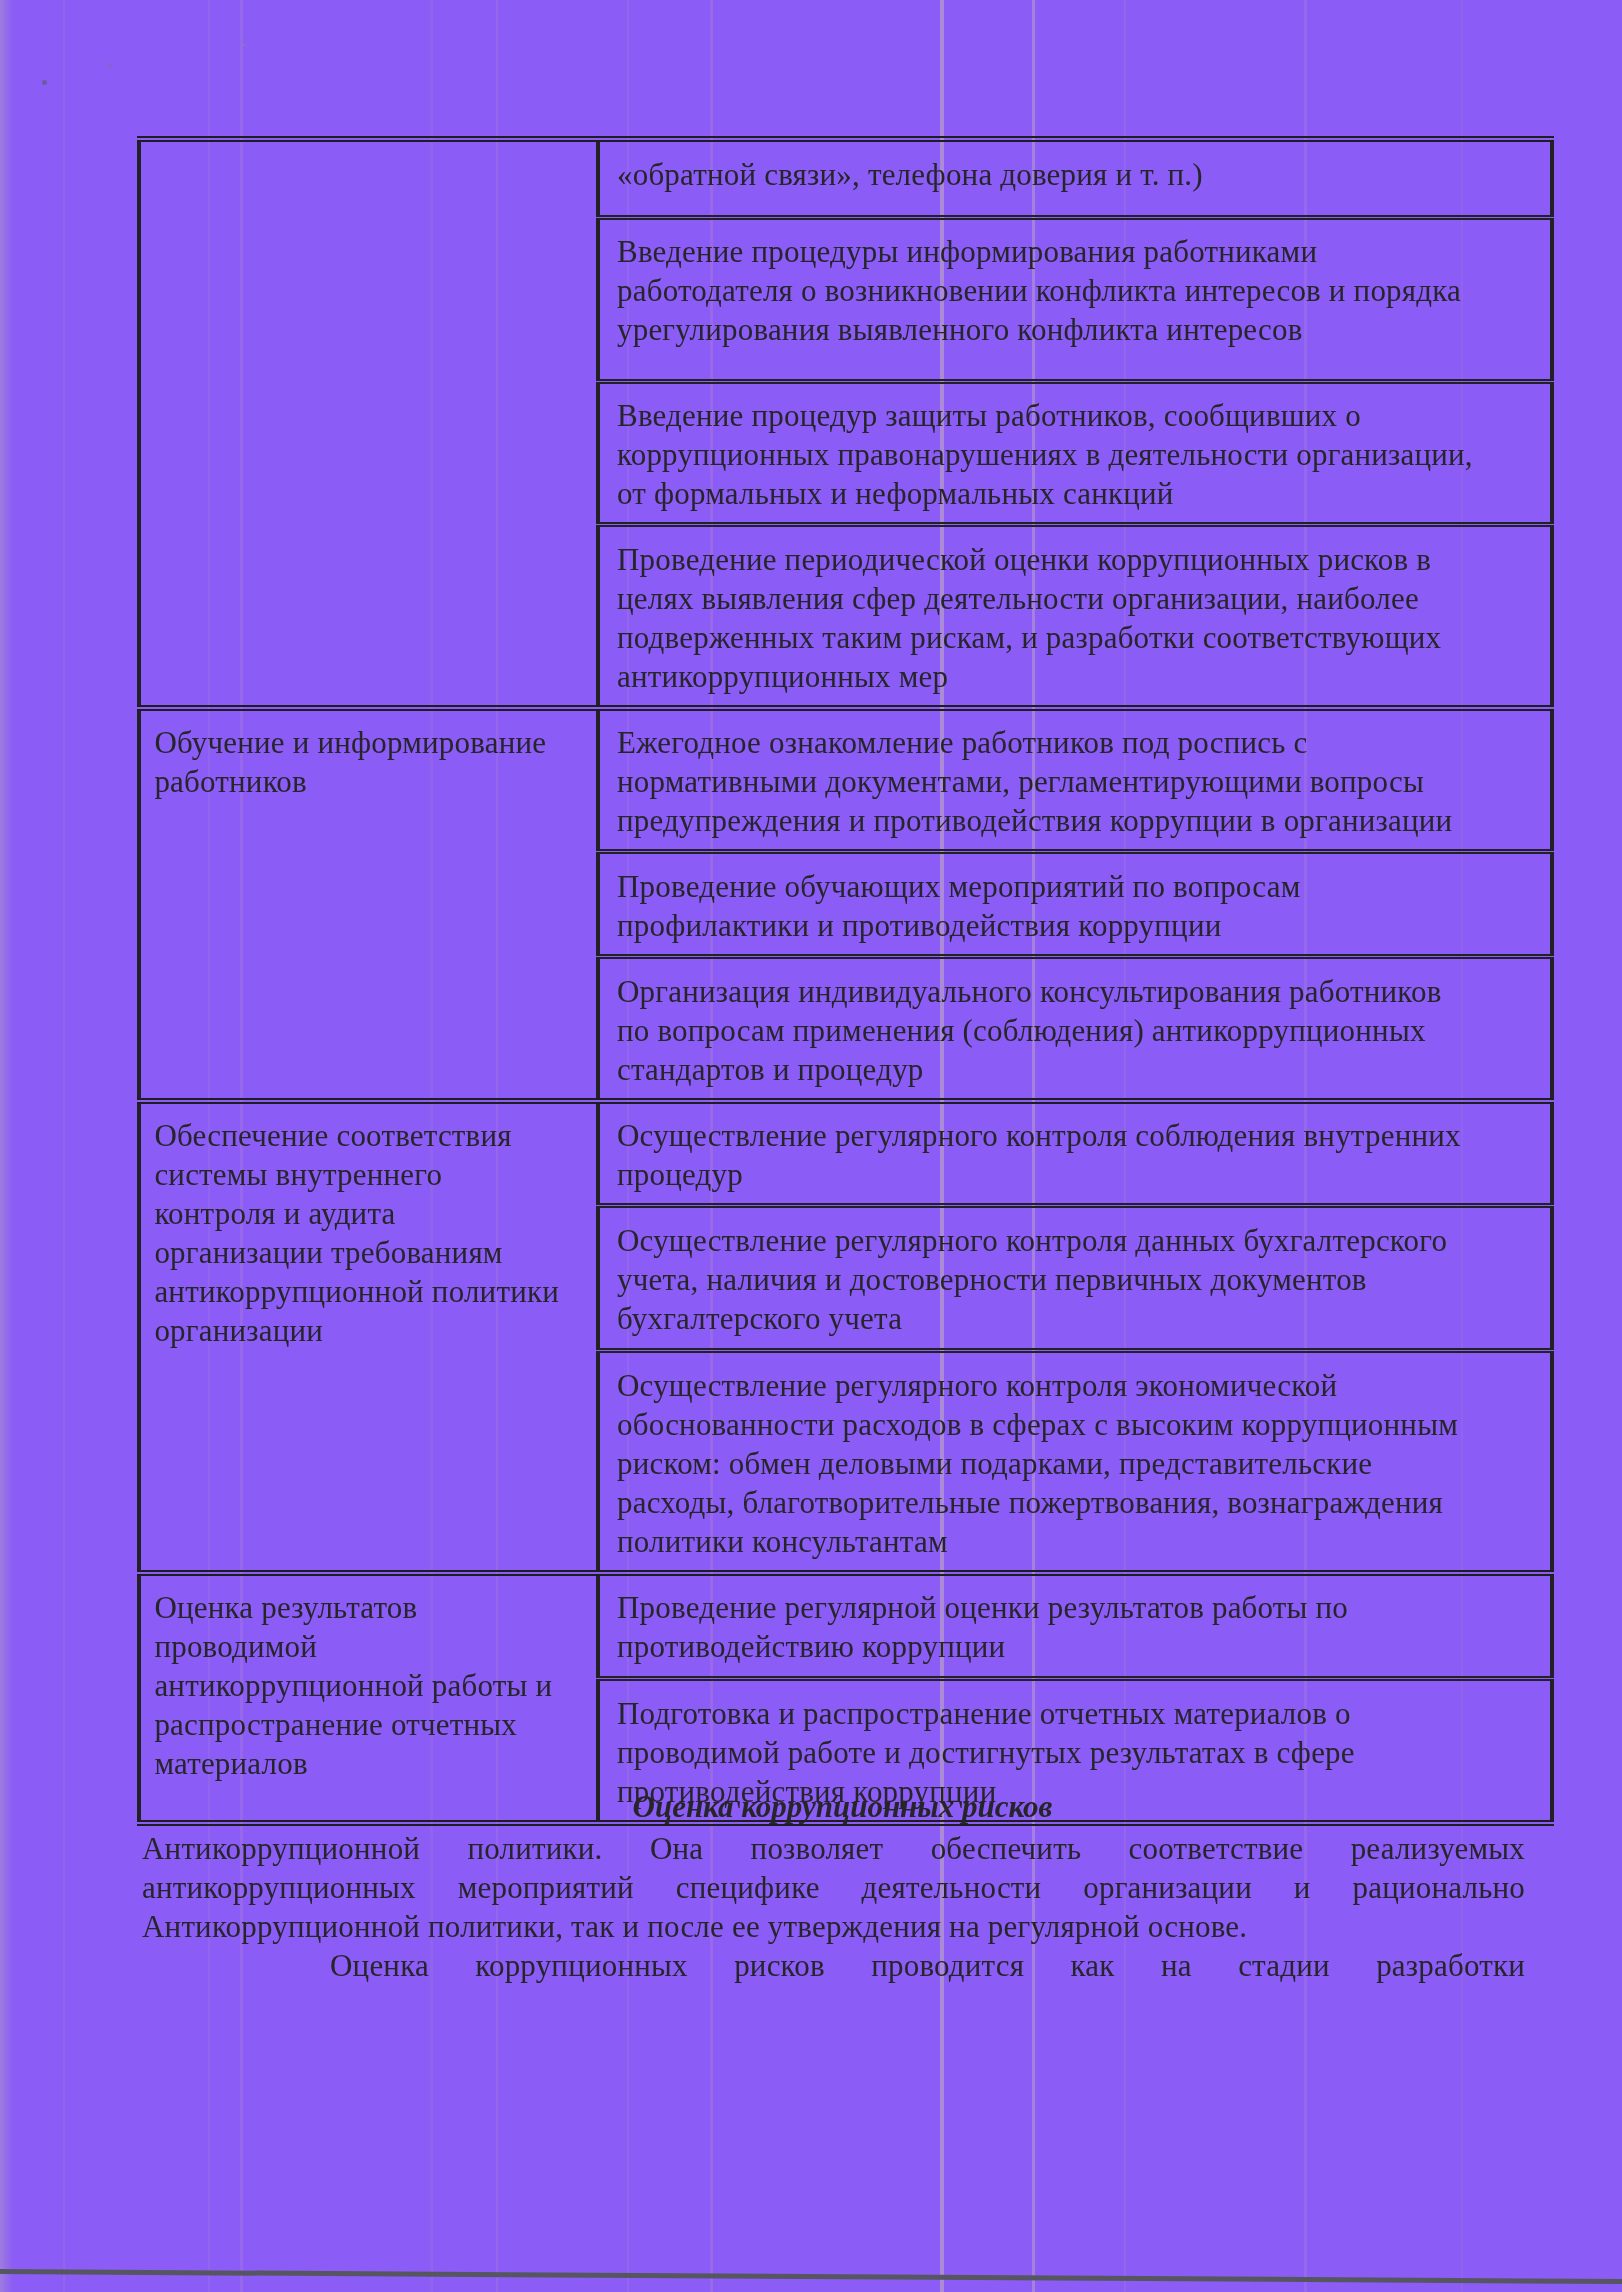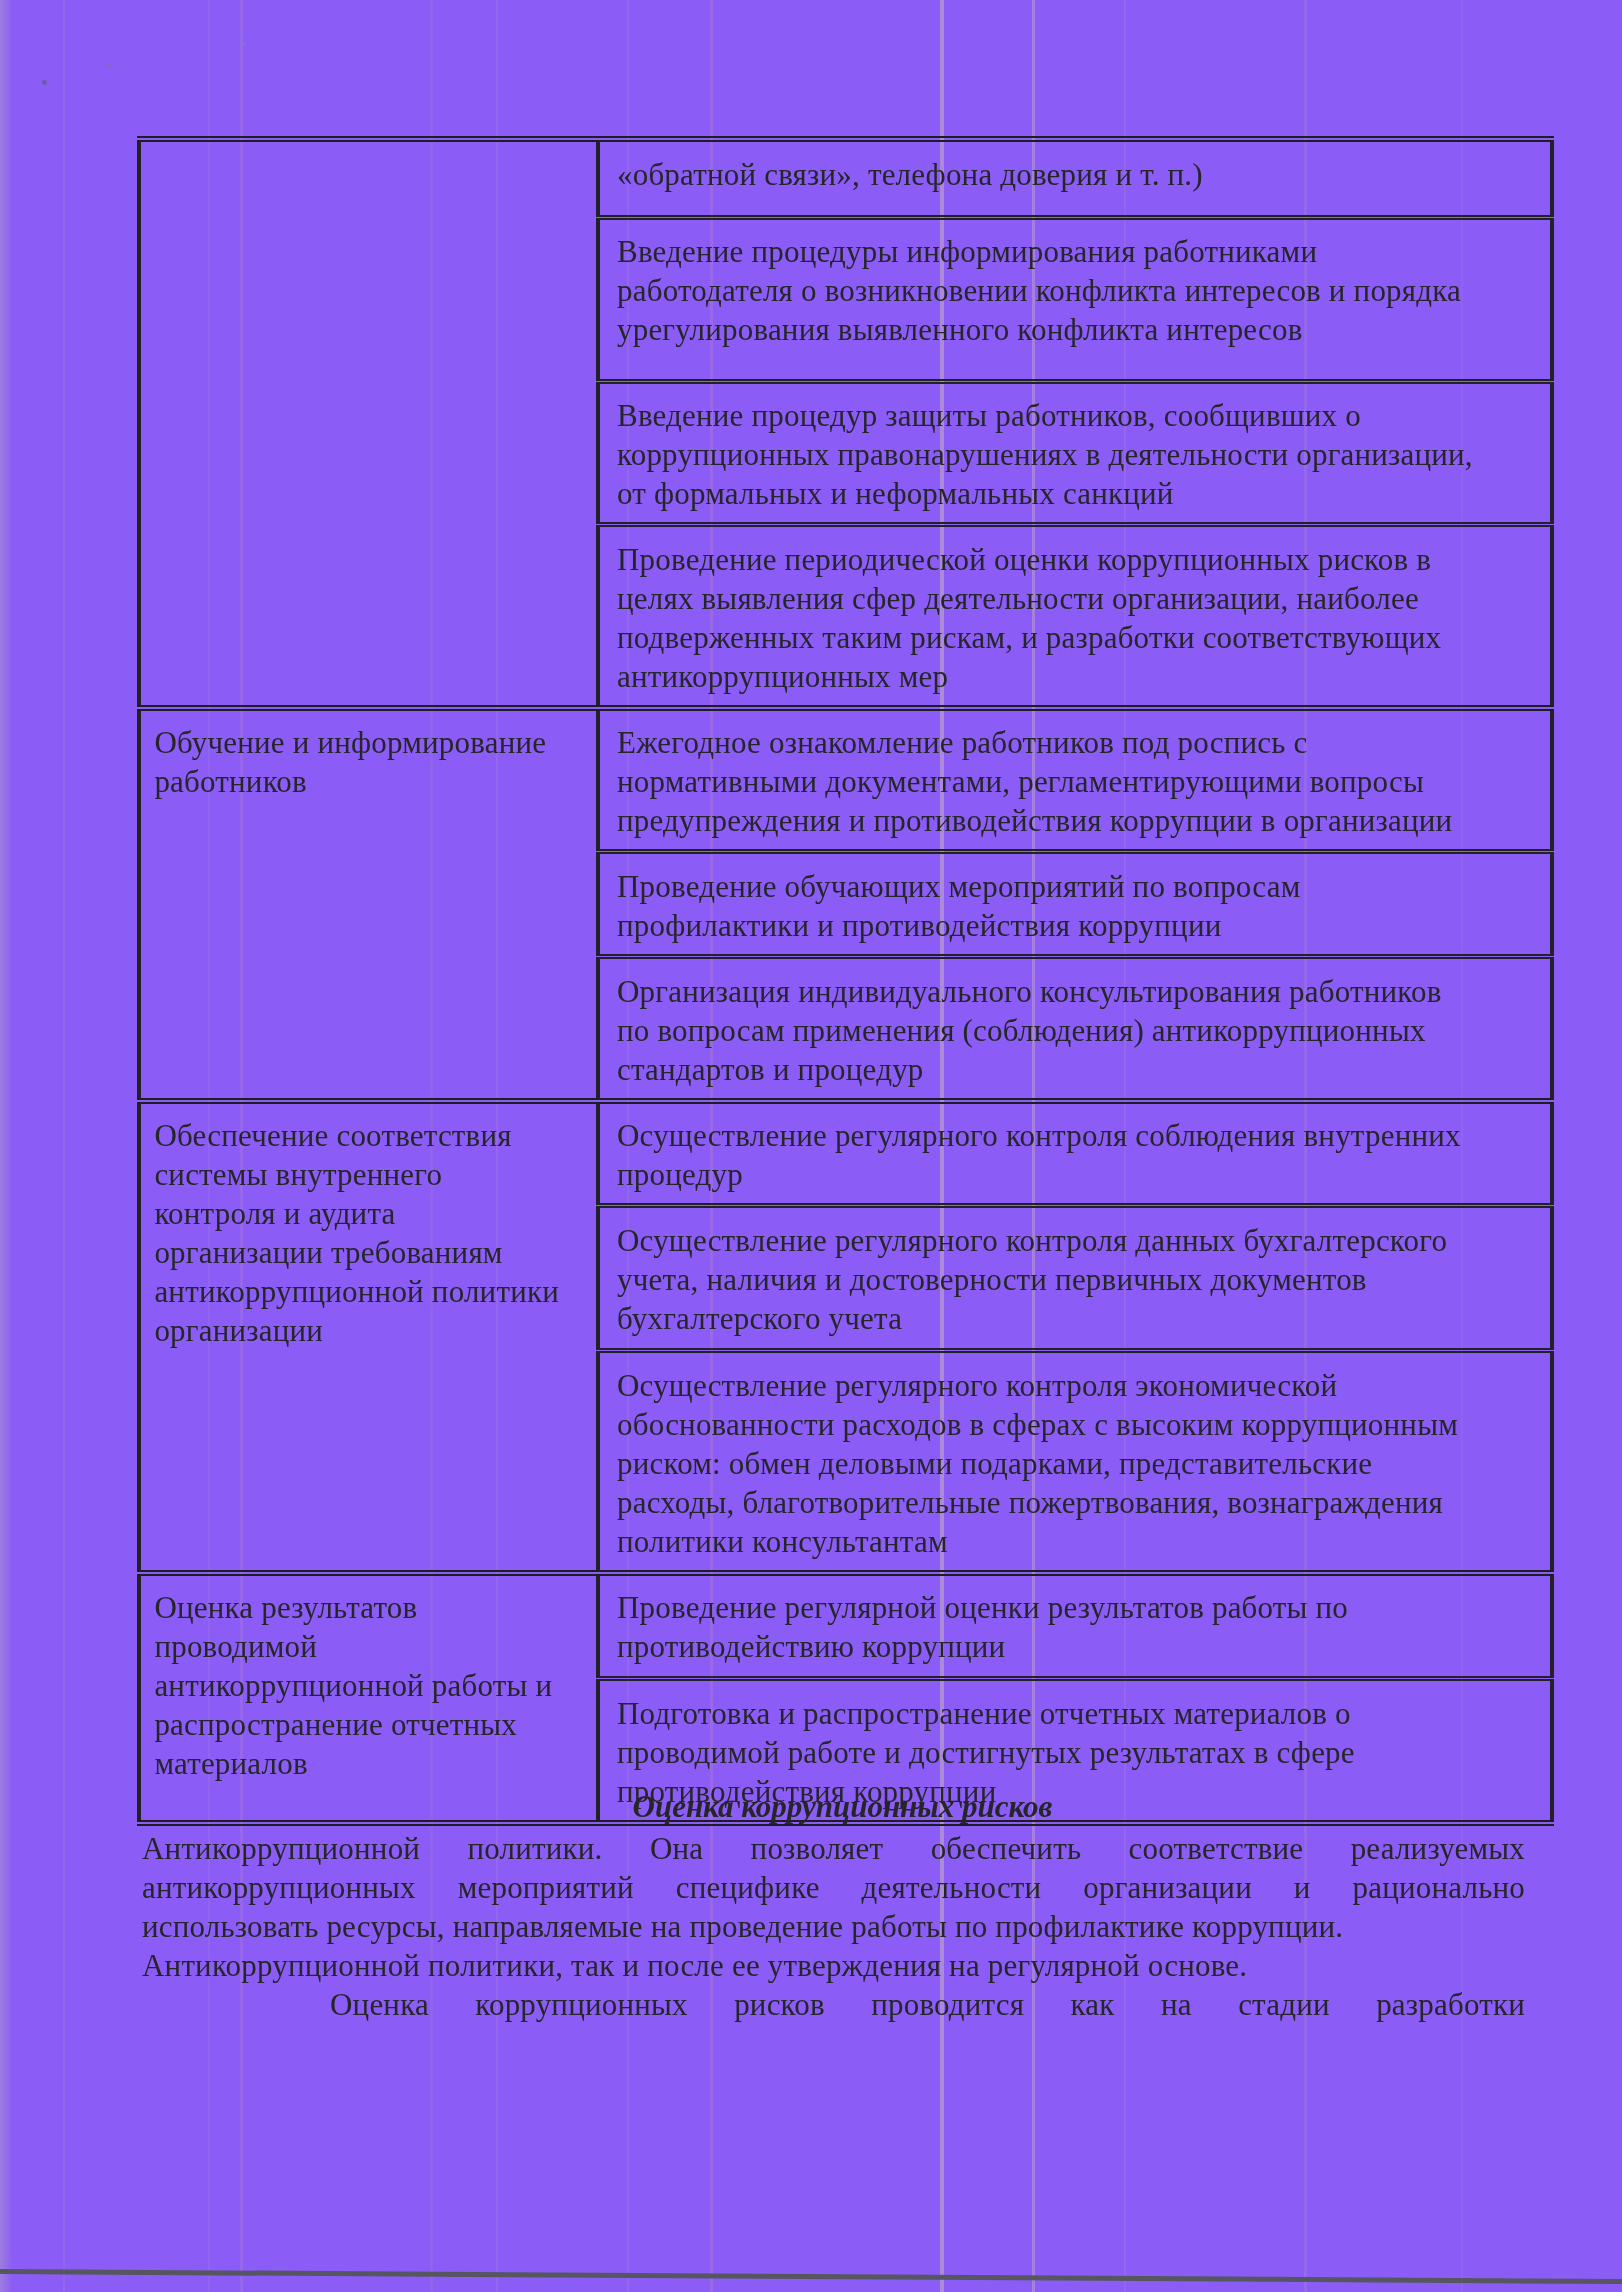--- a/index.html
+++ b/index.html
@@ -187,21 +187,20 @@
 противодействия коррупции</td>
       </tr>
     </tbody>
   </table>
 
   <div class="sec-heading">Оценка коррупционных рисков</div>
 
   <div class="bodytext">
     <div class="ln jl">Антикоррупционной политики. Она позволяет обеспечить соответствие реализуемых</div>
     <div class="ln jl">антикоррупционных мероприятий специфике деятельности организации и рационально</div>
-    <div class="ln pl">использовать ресурсы, направляемые на проведение работы по профилактике коррупции.</div>
     <div class="ln pl">Антикоррупционной политики, так и после ее утверждения на регулярной основе.</div>
     <div class="ln jl ind">Оценка коррупционных рисков проводится как на стадии разработки</div>
   </div>
 
   <div class="scan-edge-line"></div>
 
 </div>
 
 
 </body></html>

